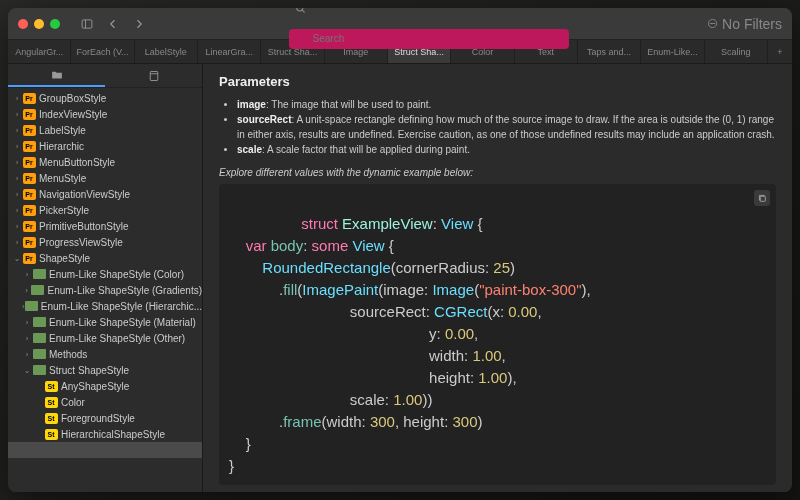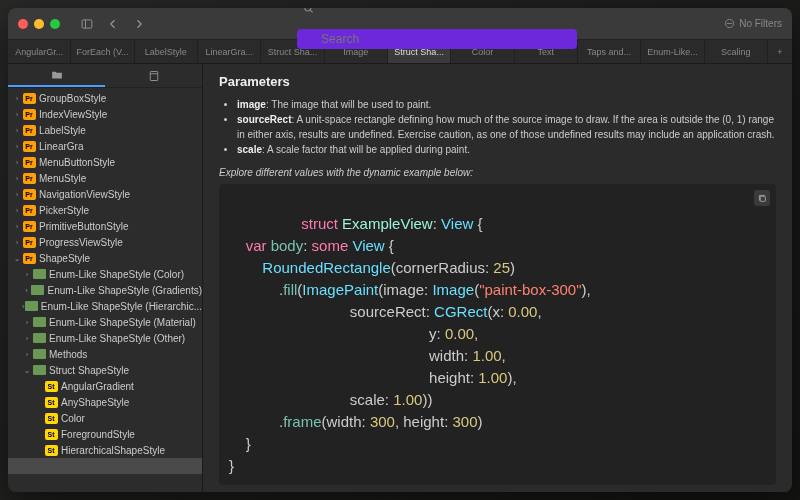--- a/index.html
+++ b/index.html
@@ -11,24 +11,24 @@
 .titlebar { height: 32px; background: #3a3a3a; display: flex; align-items: center; padding: 0 10px; gap: 8px; border-bottom: 1px solid #222; }
 .traffic { display: flex; gap: 6px; }
 .traffic span { width: 10px; height: 10px; border-radius: 50%; display: block; }
 .tl-red { background: #ff5f56; }
 .tl-yellow { background: #ffbd2e; }
 .tl-green { background: #27c93f; }
 .tb-icons { display: flex; gap: 4px; margin-left: 8px; }
 .tb-btn { width: 22px; height: 20px; display: flex; align-items: center; justify-content: center; color: #999; border-radius: 3px; }
 .tb-btn svg { width: 12px; height: 12px; }
 .search-wrap { flex: 1; display: flex; justify-content: center; }
-.search { background: #6d28d9; border: none; border-radius: 4px; height: 20px; width: 280px; padding: 0 8px 0 24px; color: #ccc; font-size: 12px; position: relative; margin-top: 30px; }
+.search { background: #be185d; border: none; border-radius: 4px; height: 20px; width: 280px; padding: 0 8px 0 24px; color: #ccc; font-size: 10px; position: relative; margin-top: 30px; }
 .search-box { position: relative; }
 .search-box svg { position: absolute; left: 6px; top: 4px; width: 11px; height: 11px; color: #888; }
-.filters { display: flex; align-items: center; gap: 4px; color: #888; font-size: 10px; }
+.filters { display: flex; align-items: center; gap: 4px; color: #888; font-size: 14px; }
 .filters svg { width: 11px; height: 11px; }
 
 .tabs { height: 24px; background: #2a2a2a; display: flex; align-items: stretch; border-bottom: 1px solid #1a1a1a; font-size: 9px; }
 .tab { flex: 1; display: flex; align-items: center; justify-content: center; color: #888; padding: 0 4px; border-right: 1px solid #1f1f1f; white-space: nowrap; overflow: hidden; text-overflow: ellipsis; cursor: pointer; }
 .tab.active { background: #3a3a3a; color: #ddd; }
 .tab-add { width: 24px; flex: 0 0 24px; display: flex; align-items: center; justify-content: center; color: #888; }
 
 .main { flex: 1; display: flex; overflow: hidden; }
 
 .sidebar { width: 195px; background: #2c2c2c; border-right: 1px solid #1a1a1a; display: flex; flex-direction: column; overflow: hidden; }
@@ -175,21 +175,21 @@
             <span class="icon">
               <span class="ic-pr">Pr</span>
             </span>
             <span>LabelStyle</span>
           </div>
           <div class="tree-item indent-0">
             <span class="disclosure">›</span>
             <span class="icon">
               <span class="ic-pr">Pr</span>
             </span>
-            <span>LinearGra</span>
+            <span>Hierarchic</span>
           </div>
           <div class="tree-item indent-0">
             <span class="disclosure">›</span>
             <span class="icon">
               <span class="ic-pr">Pr</span>
             </span>
             <span>MenuButtonStyle</span>
           </div>
           <div class="tree-item indent-0">
             <span class="disclosure">›</span>
@@ -274,27 +274,20 @@
               <span class="ic-fd"></span>
             </span>
             <span>Methods</span>
           </div>
           <div class="tree-item indent-1">
             <span class="disclosure">⌄</span>
             <span class="icon">
               <span class="ic-fd"></span>
             </span>
             <span>Struct ShapeStyle</span>
-          </div>
-          <div class="tree-item indent-2">
-            <span class="disclosure"></span>
-            <span class="icon">
-              <span class="ic-st">St</span>
-            </span>
-            <span>AngularGradient</span>
           </div>
           <div class="tree-item indent-2">
             <span class="disclosure"></span>
             <span class="icon">
               <span class="ic-st">St</span>
             </span>
             <span>AnyShapeStyle</span>
           </div>
           <div class="tree-item indent-2">
             <span class="disclosure"></span>

